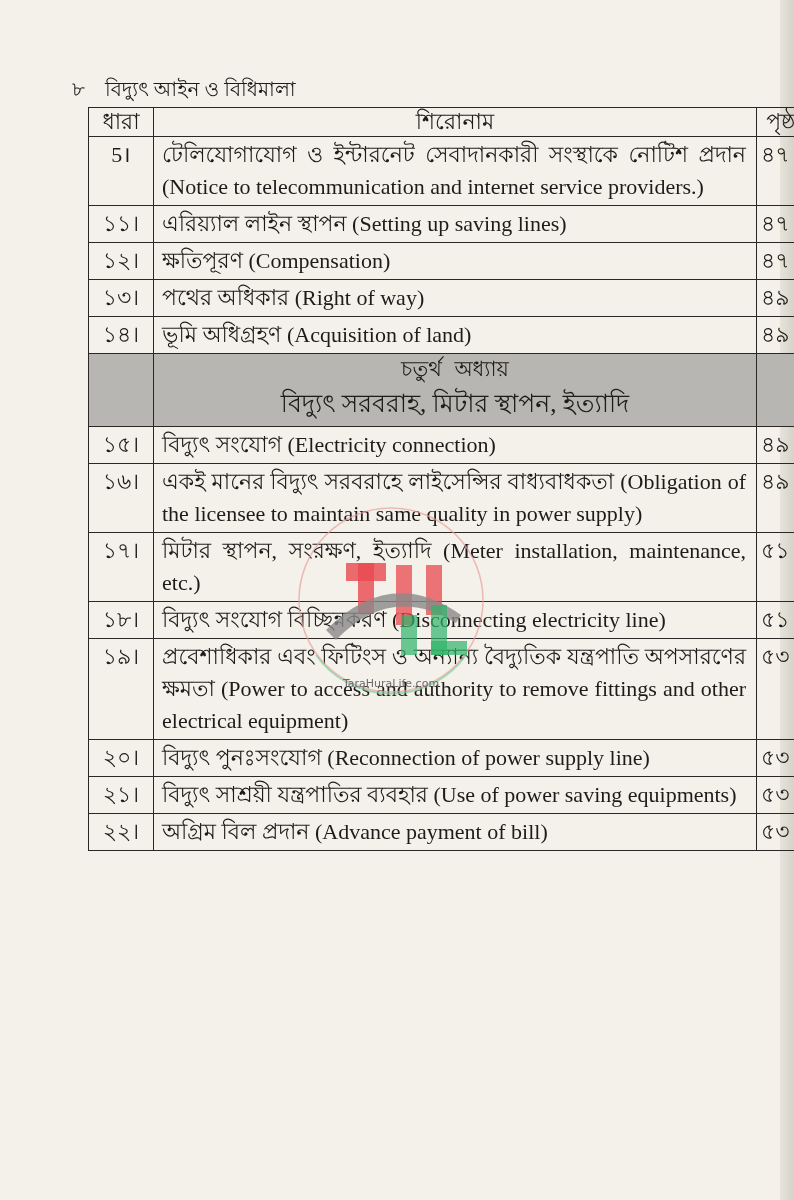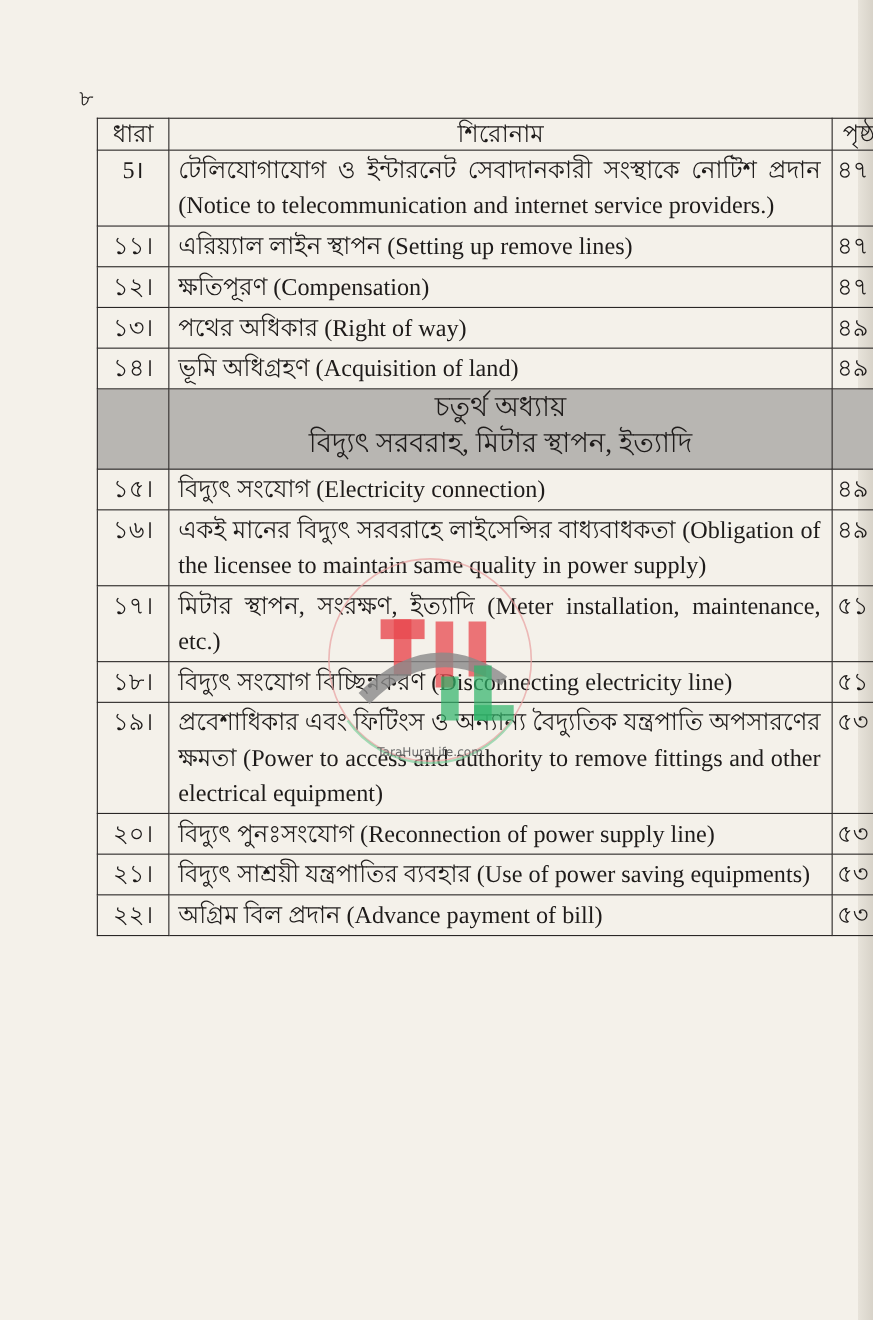--- a/index.html
+++ b/index.html
@@ -28,34 +28,35 @@
   table.toc th {
     font-weight: normal; font-size: 22px; line-height: 28px; padding: 0 6px;
   }
   col.c-sec { width: 65px; }
   col.c-pg { width: 55px; }
   td.sec { text-align: center; padding: 2px 4px; }
   td.title { text-align: justify; padding: 2px 10px 2px 8px; }
   td.pg { padding: 2px 4px; }
   tr.chapter td { background: #b8b6b2; }
   tr.chapter td.ch { text-align: center; padding: 2px 4px 4px; }
-  .ch-line1 { font-size: 25px; line-height: 30px; }
+  .ch-line1 { font-size: 21px; line-height: 30px; font-family: Liberation Mono, monospace; }
   .ch-line2 { font-size: 25px; line-height: 36px; }
   .watermark {
     position: absolute; left: 296px; top: 505px; width: 190px; height: 190px;
     pointer-events: none;
   }
 </style>
 </head>
 <body>
 
 <div class="right-edge"></div>
 
 <div class="running-head">
   <span>৮</span>
+  <span>বিদ্যুৎ আইন ও বিধিমালা</span>
 </div>
 
 <table class="toc">
   <colgroup>
       <col class="c-sec">
       <col>
       <col class="c-pg">
     </colgroup>
   <thead>
     <tr>
@@ -65,21 +66,21 @@
     </tr>
   </thead>
   <tbody id="tbody-before">
       <tr>
         <td class="sec">5।</td>
         <td class="title">টেলিযোগাযোগ ও ইন্টারনেট সেবাদানকারী সংস্থাকে নোটিশ প্রদান (Notice to telecommunication and internet service providers.)</td>
         <td class="pg">৪৭</td>
       </tr>
       <tr>
         <td class="sec">১১।</td>
-        <td class="title">এরিয়্যাল লাইন স্থাপন (Setting up remove lines)</td>
+        <td class="title">এরিয়্যাল লাইন স্থাপন (Setting up saving lines)</td>
         <td class="pg">৪৭</td>
       </tr>
       <tr>
         <td class="sec">১২।</td>
         <td class="title">ক্ষতিপূরণ (Compensation)</td>
         <td class="pg">৪৭</td>
       </tr>
       <tr>
         <td class="sec">১৩।</td>
         <td class="title">পথের অধিকার (Right of way)</td>

